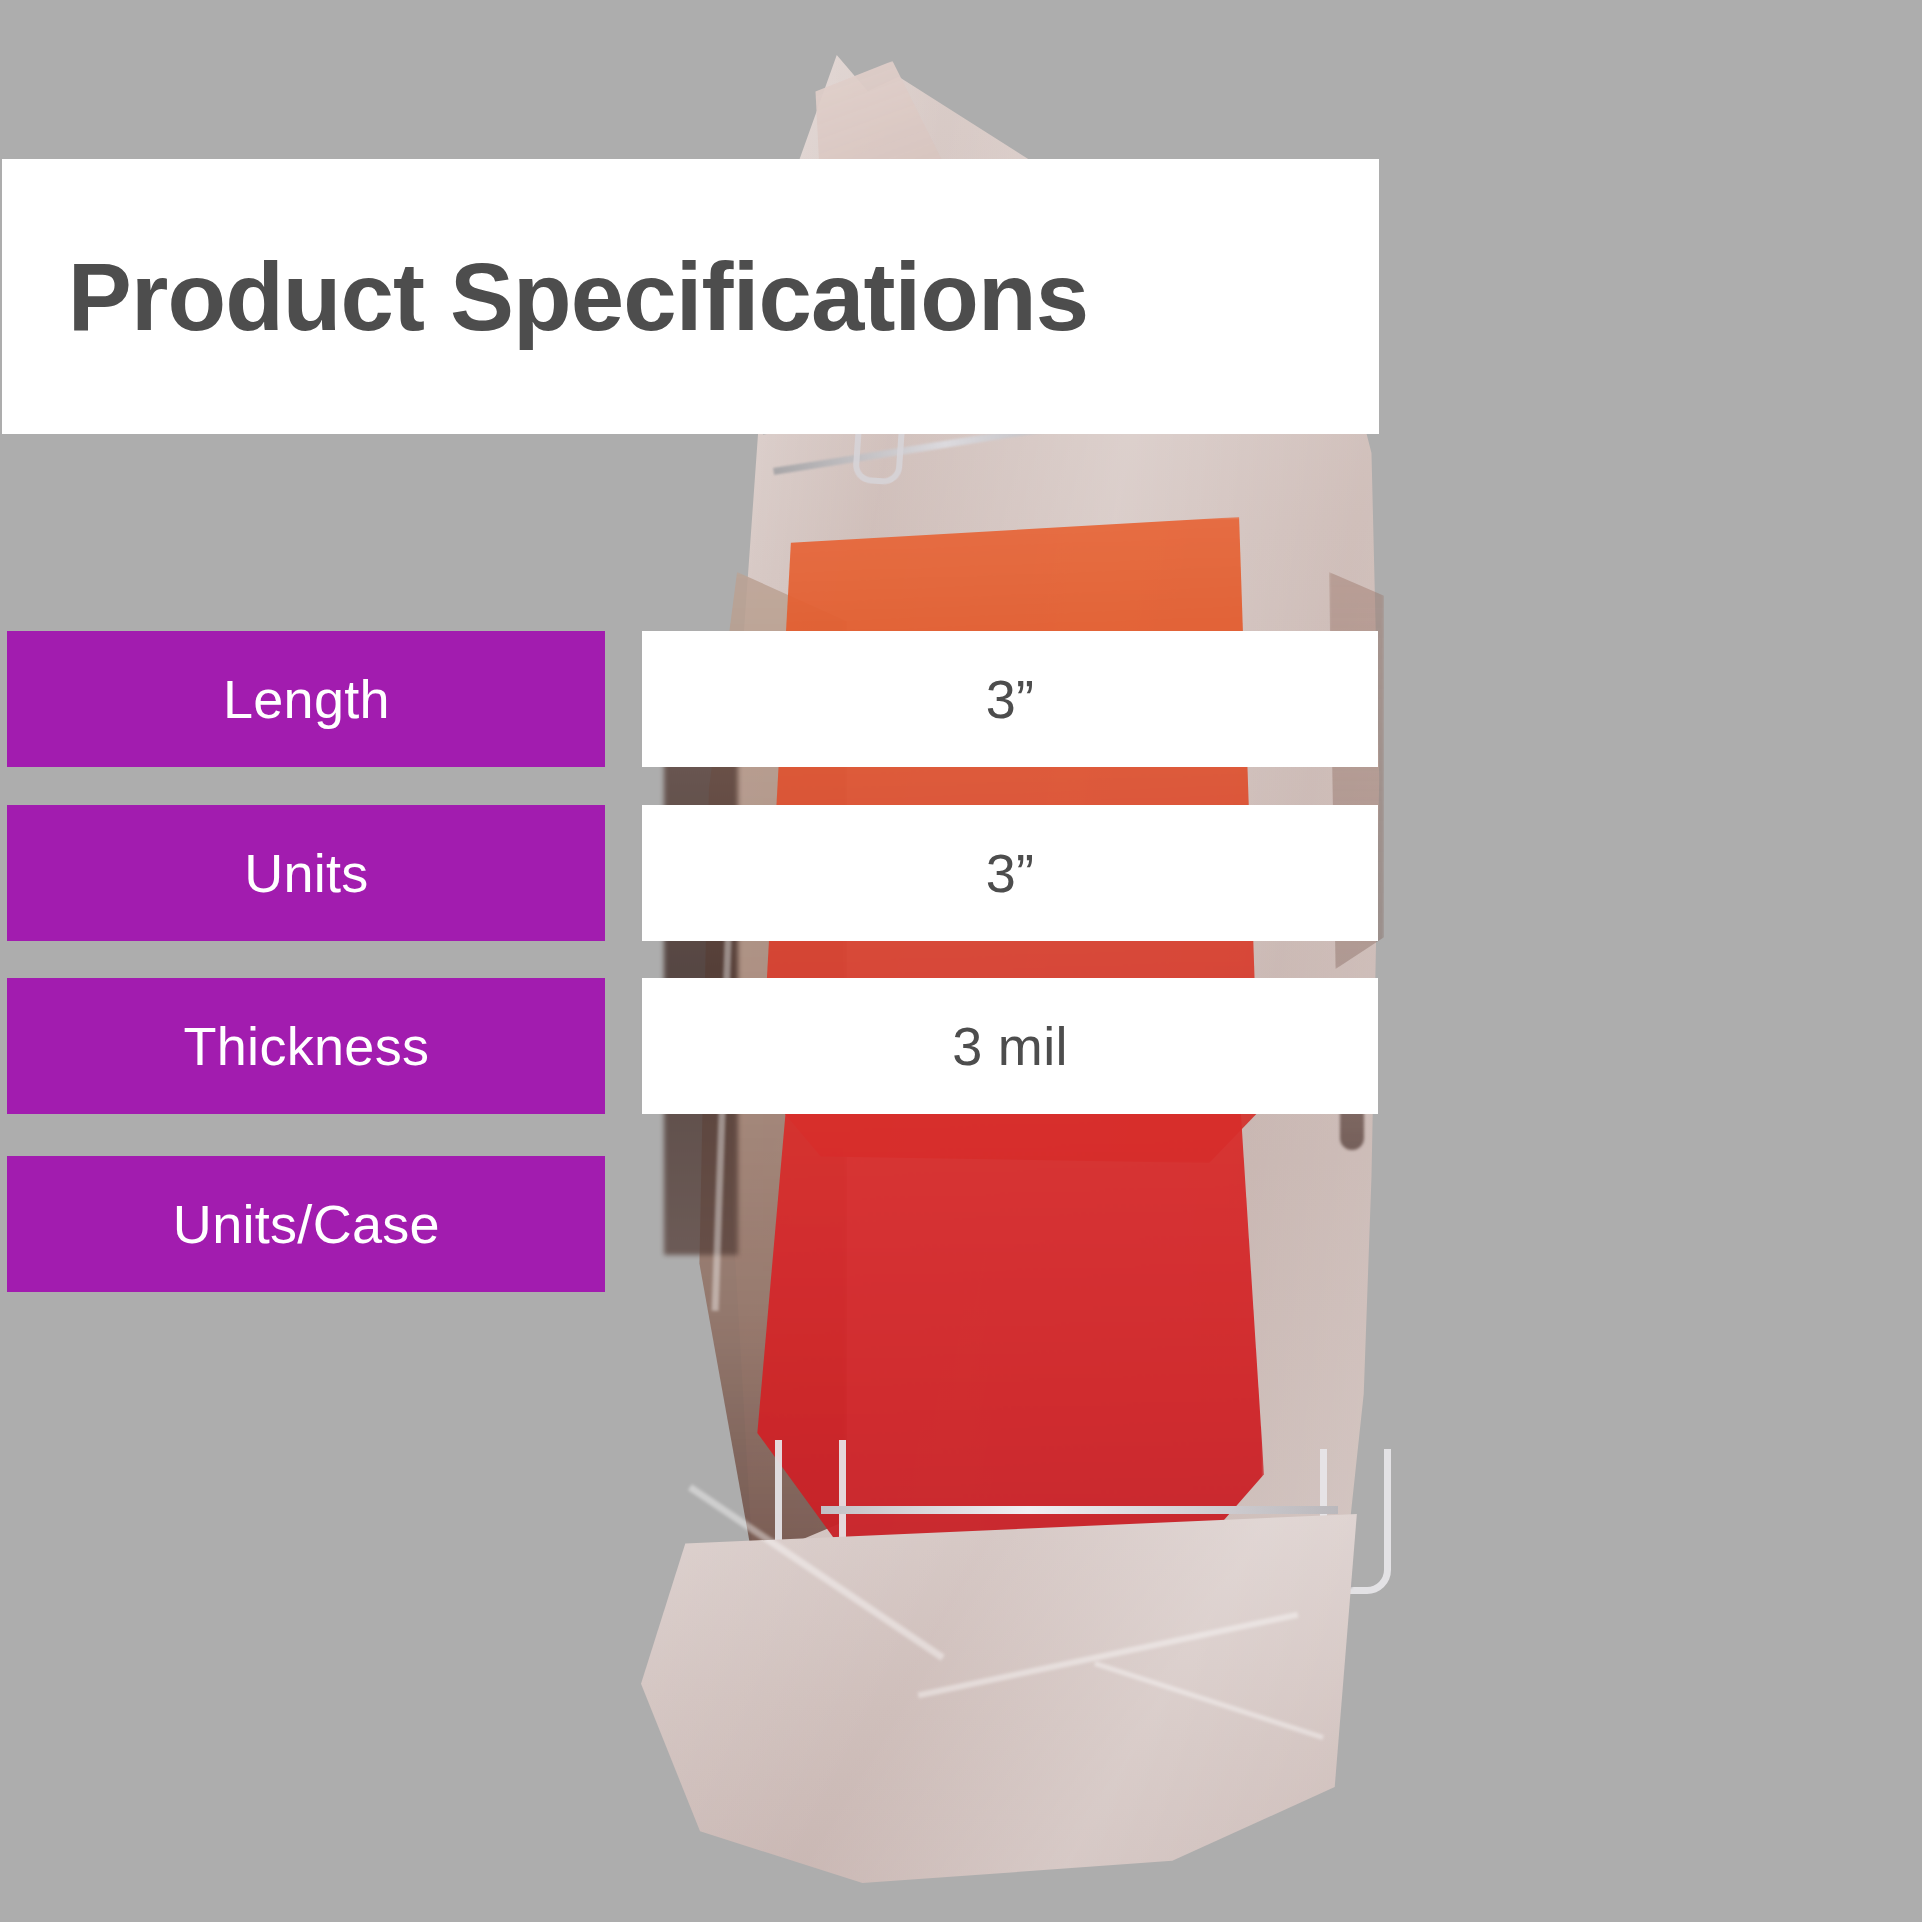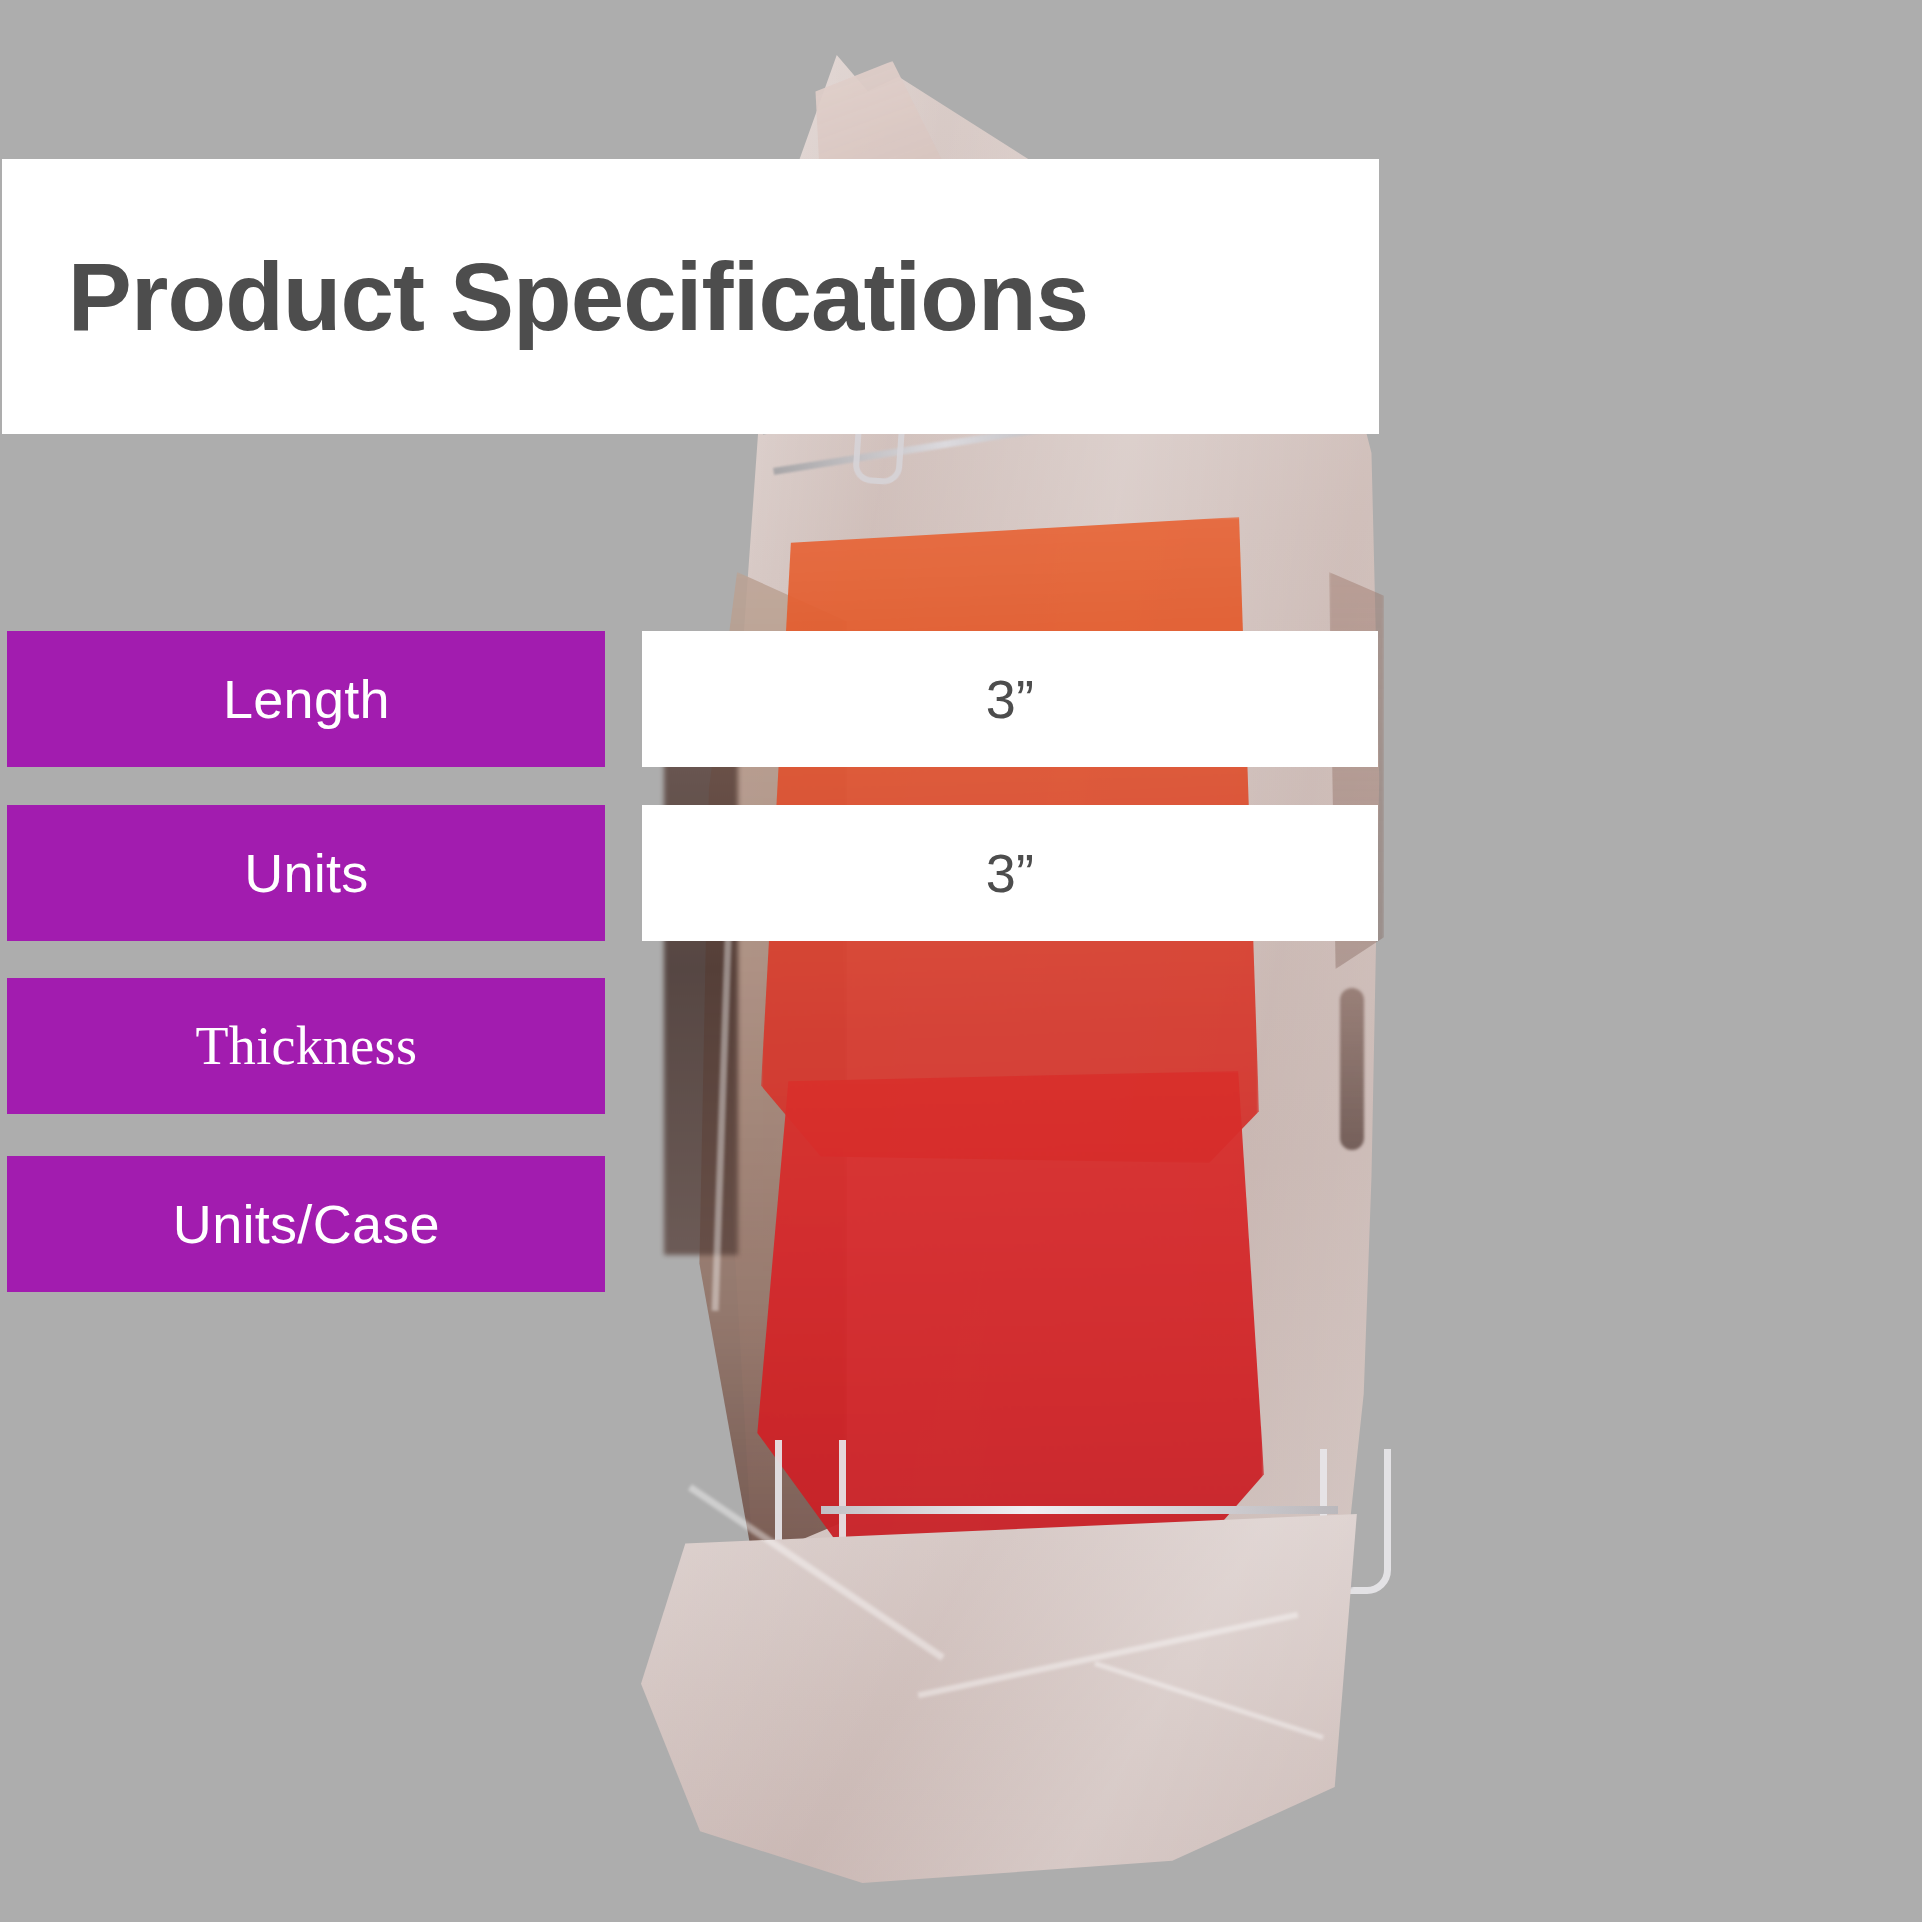--- a/index.html
+++ b/index.html
@@ -307,22 +307,23 @@
   <div class="spec-row" style="top:631px;">
     <div class="spec-label">Length</div>
     <div class="spec-value">3”</div>
   </div>
 
   <div class="spec-row" style="top:805px;">
     <div class="spec-label">Units</div>
     <div class="spec-value">3”</div>
   </div>
 
-  <div class="spec-row" style="top:978px;font-family:Liberation Serif, serif;">
+  <div class="spec-row" style="top:978px;">
     <div class="spec-label">Thickness</div>
+    <div class="spec-value">3 mil</div>
   </div>
 
   <div class="spec-row" style="top:1156px;">
     <div class="spec-label">Units/Case</div>
   </div>
 
 </div>
 
 
 </body></html>

